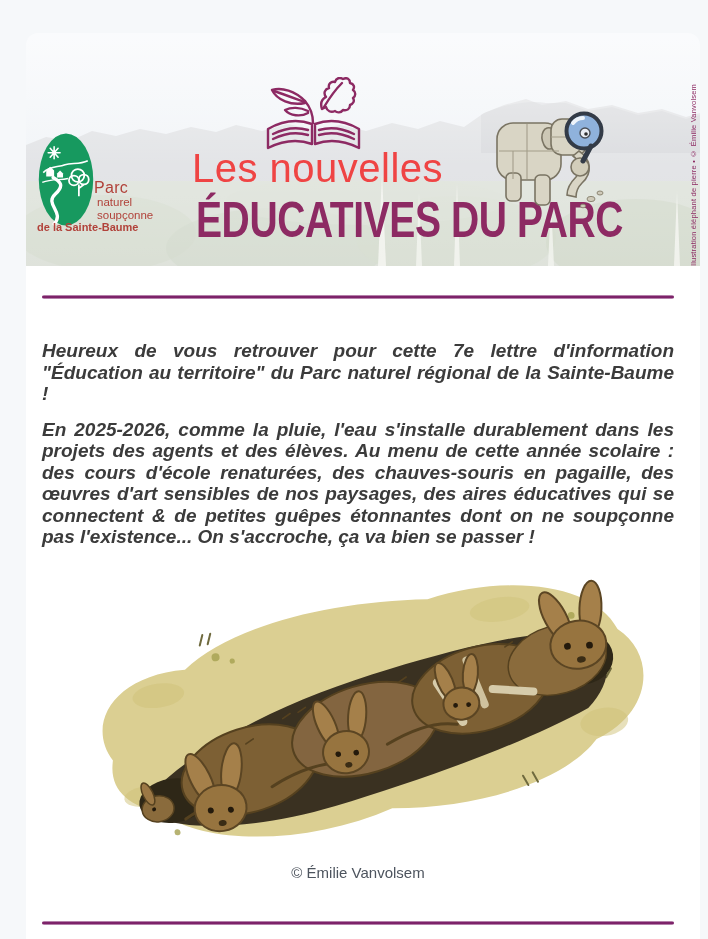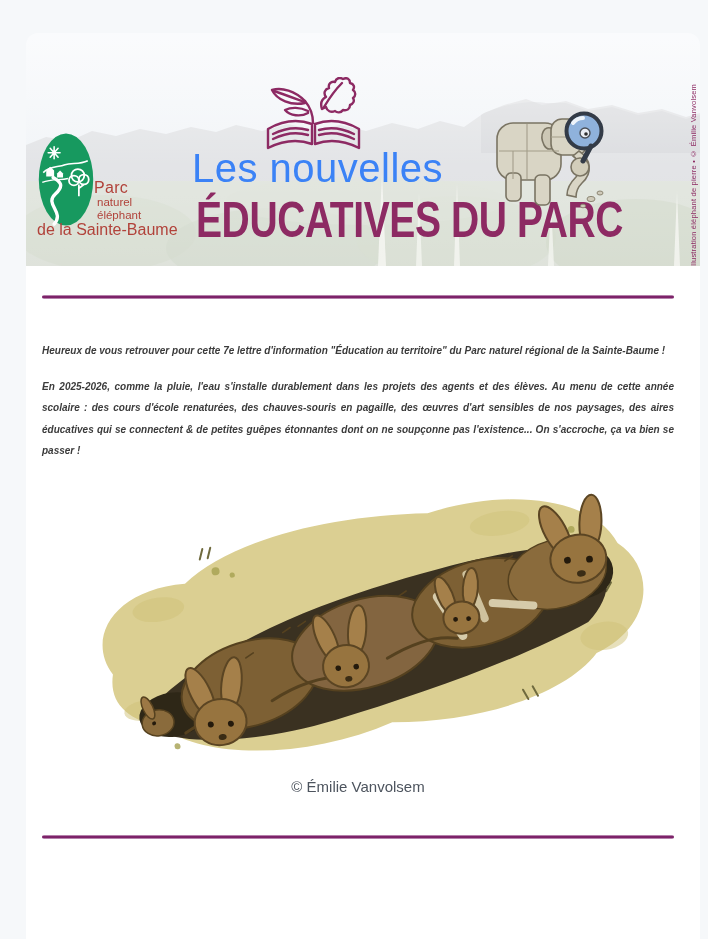--- a/index.html
+++ b/index.html
@@ -14,25 +14,25 @@
   }
   
   .header{
     position:relative;height:233px;border-radius:12px 12px 0 0;overflow:hidden;
   }
   .scene{position:absolute;left:0;top:0;width:100%;height:100%;}
   .logo-emblem{position:absolute;left:12px;top:100px;width:56px;height:93px;}
   .logo-parc{position:absolute;left:68px;top:146px;font-size:16px;color:#b1423a;letter-spacing:.3px;}
   .logo-naturel{position:absolute;left:71px;top:163px;font-size:11.5px;color:#b1423a;}
   .logo-regional{position:absolute;left:71px;top:175.5px;font-size:11.5px;color:#b1423a;}
-  .logo-baume{position:absolute;left:11px;top:188px;width:102px;font-size:16px;color:#b1423a;white-space:nowrap;}
+  .logo-baume{position:absolute;left:11px;top:188px;width:102px;font-size:11px;color:#b1423a;white-space:nowrap;font-weight:bold;}
   .book-icon{position:absolute;left:234px;top:44px;width:107px;height:75px;}
   .title-script{
     position:absolute;left:166px;top:113px;
-    font-size:40px;font-weight:500;color:#3b82f6;letter-spacing:.5px;white-space:nowrap;
+    font-size:40px;font-weight:500;color:#ef4444;letter-spacing:.5px;white-space:nowrap;
   }
   .title-main{
     position:absolute;left:170px;top:158px;
     font-size:50px;font-weight:700;color:#8d2a63;letter-spacing:-.5px;white-space:nowrap;
     transform:scaleX(.78);transform-origin:left top;
   }
   .elephant{position:absolute;left:461px;top:60px;width:127px;height:122px;}
   .credit-vertical{
     position:absolute;right:2px;top:40px;height:195px;
     writing-mode:vertical-rl;transform:rotate(180deg);
@@ -41,21 +41,21 @@
   
   .content{position:relative;padding:0 26px 0 16px;}
   .divider{
     height:4px;border-radius:2px;
     background:linear-gradient(to bottom, rgba(170,110,160,.55) 0%, #7c2168 38%, #7c2168 62%, rgba(170,110,160,.55) 100%);
   }
   .divider-top{margin-top:29px;}
   .divider-bottom{margin-top:38px;}
   .content p{
     margin:0;color:#3b3b3b;text-align:justify;
-    font-style:italic;font-weight:700;font-size:10px;line-height:21.5px;
+    font-style:italic;font-weight:700;font-size:19px;line-height:21.5px;
   }
   .p1{margin-top:41px !important;}
   .p2{margin-top:14px !important;}
   .p3{margin-top:12px !important;}
   .illustration{margin-top:10px;height:298px;}
   .illustration svg{width:100%;height:100%;}
   .caption{
     margin-top:6px;text-align:center;
     font-size:15px;color:#4d545e;line-height:21px;
   }
@@ -115,21 +115,21 @@
         <circle cx="40" cy="43" r="6.5"></circle>
         <circle cx="46" cy="47" r="5"></circle>
         <circle cx="36" cy="48" r="5"></circle>
         <path d="M41,52 V64 M41,56 L46,52"></path>
       </g>
 
       <path d="M16,92 C27,80 6,72 17,62 C27,53 22,49 15,45" fill="none" stroke="#ffffff" stroke-width="3.4" stroke-linecap="round"></path>
     </svg>
     <div class="logo-parc">Parc</div>
     <div class="logo-naturel">naturel</div>
-    <div class="logo-regional">éléphant</div>
+    <div class="logo-regional">soupçonne</div>
     <div class="logo-baume">de la Sainte-Baume</div>
 
     <svg class="book-icon" viewBox="0 0 107 75">
       <g fill="none" stroke="#8d2a63" stroke-width="2.4" stroke-linecap="round" stroke-linejoin="round">
 
         <path d="M8,52 C22,44 38,42 52,47 L52,67 C38,62 22,64 8,71 Z"></path>
         <path d="M99,52 C85,44 69,42 55,47 L55,67 C69,62 85,64 99,71 Z"></path>
         <path d="M13,57 C25,51 38,50 48,53"></path>
         <path d="M94,57 C82,51 69,50 59,53"></path>
         <path d="M13,62 C25,56 38,55 48,58"></path>

